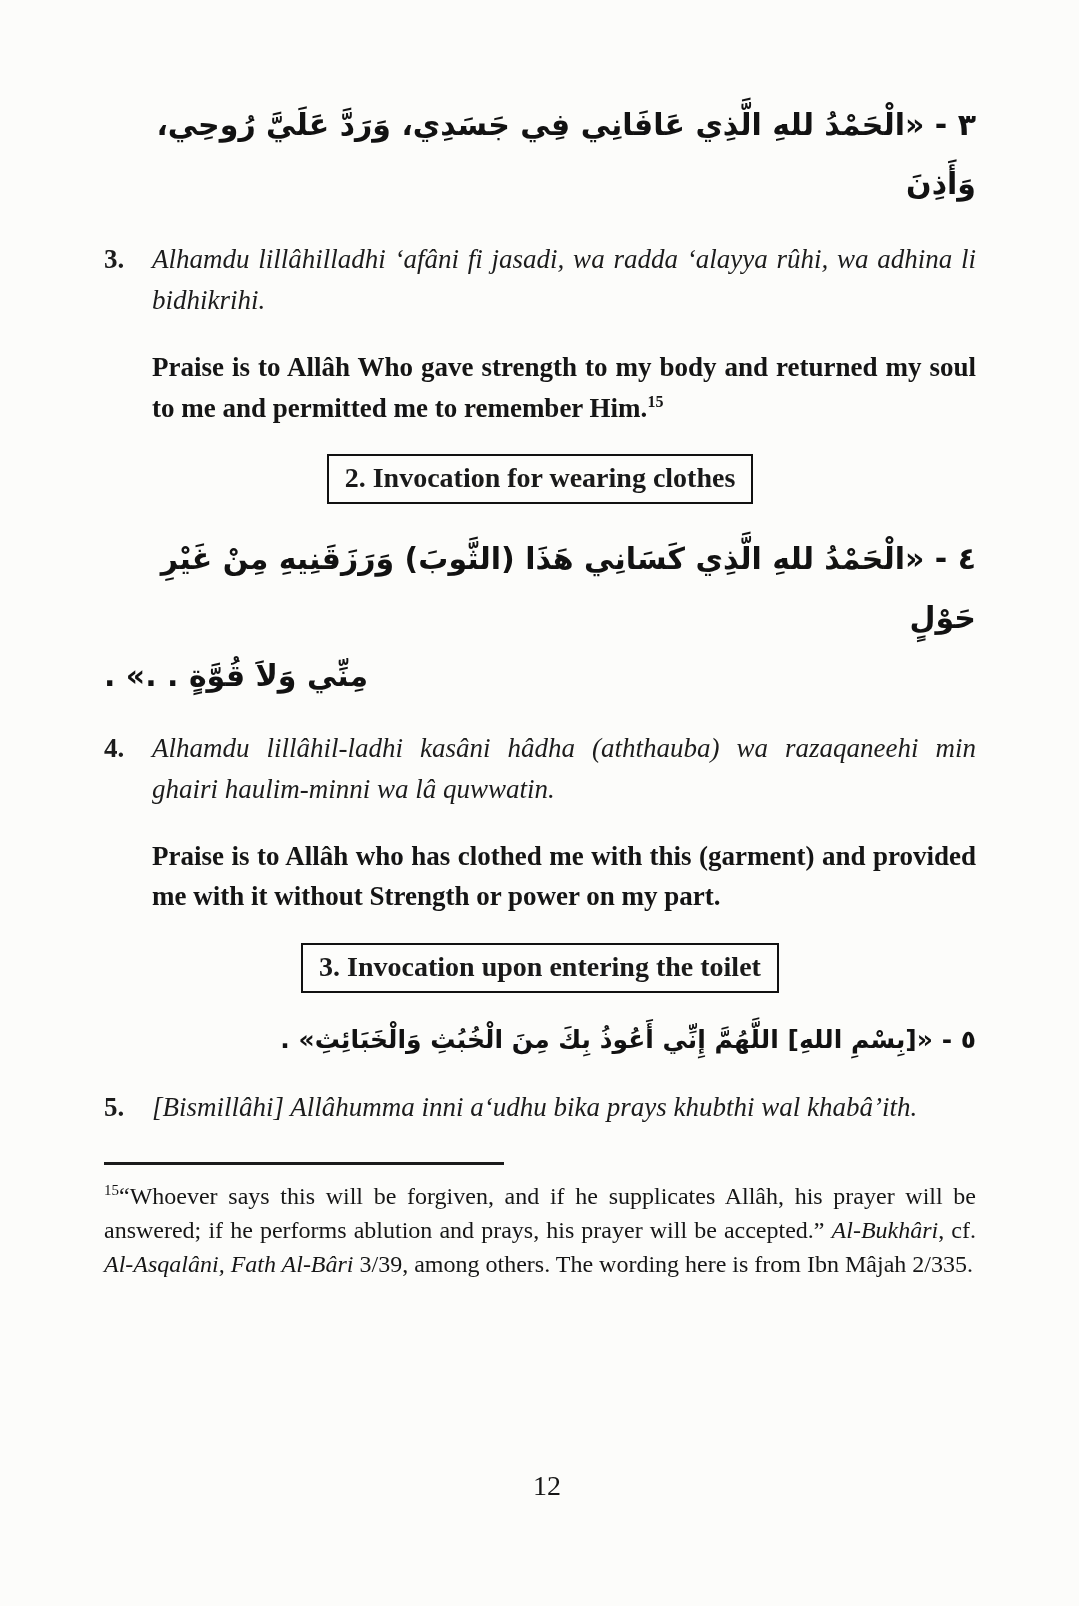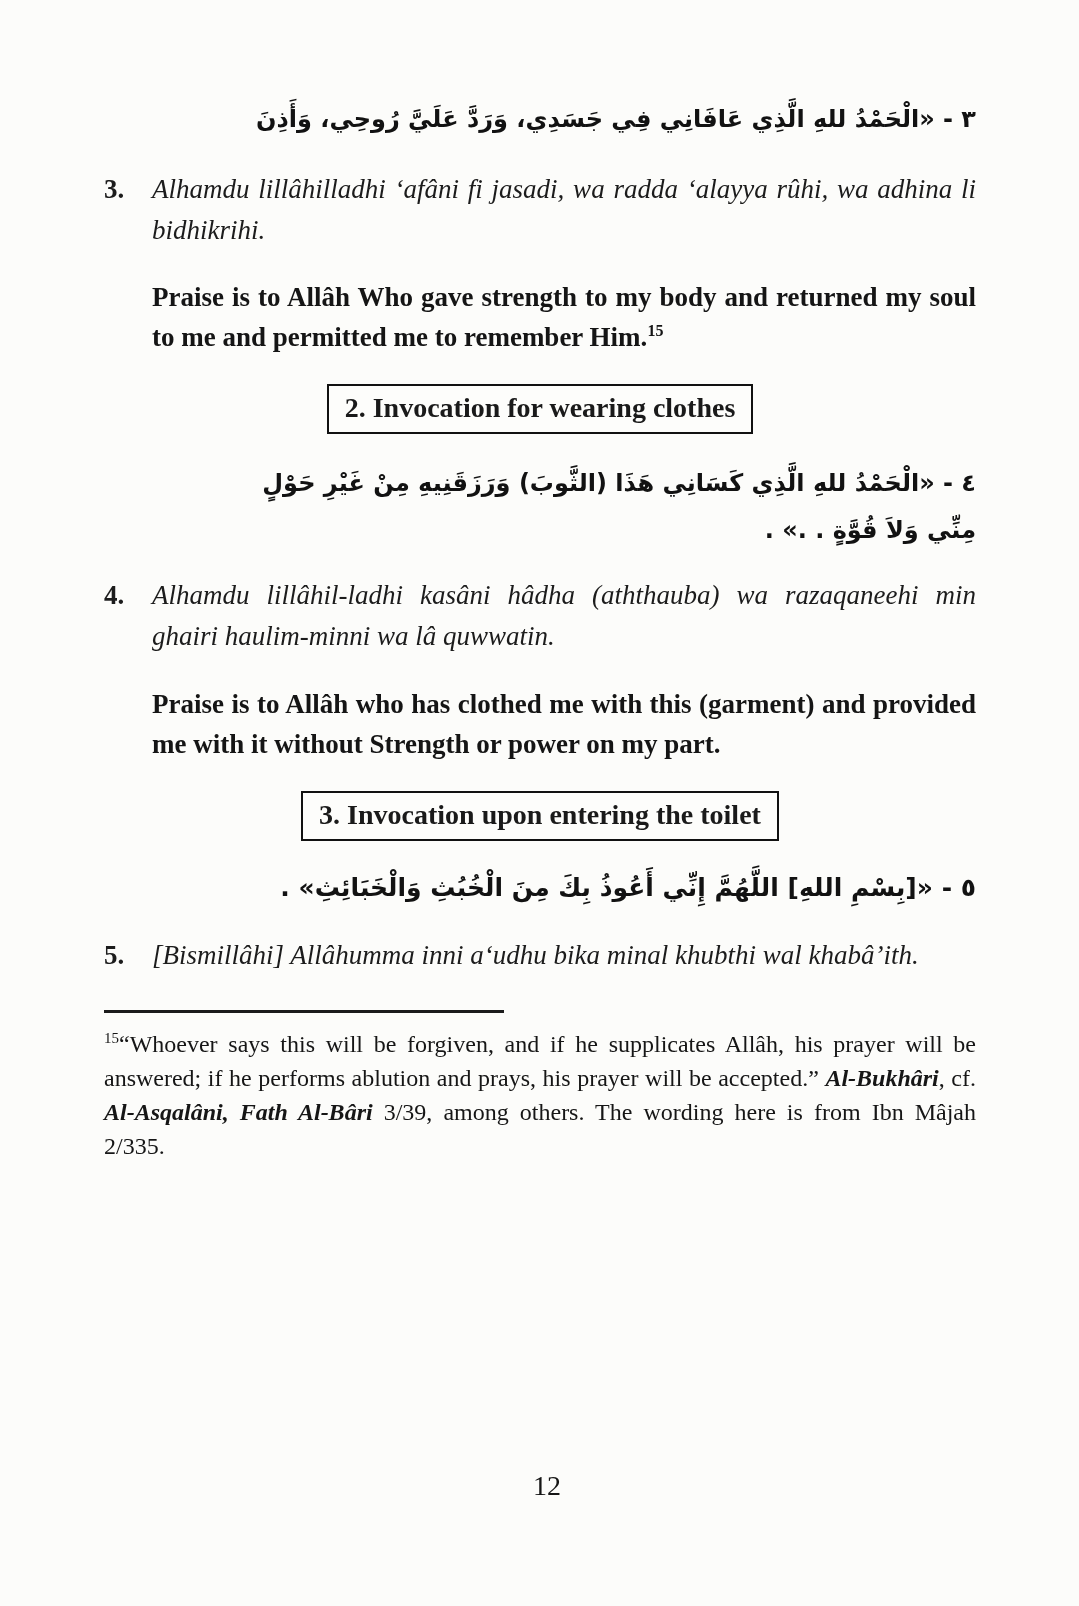--- a/index.html
+++ b/index.html
@@ -30,21 +30,21 @@
     top: 0;
     width: 872px;
     height: 1606px;
   }
 
   
   .arabic {
     direction: rtl;
     text-align: right;
     font-family: "DejaVu Sans", "Liberation Sans", sans-serif;
-    font-size: 24px;
+    font-size: 30px;
     line-height: 1.95;
     color: #121212;
     font-weight: 600;
     letter-spacing: 0.2px;
   }
   .arabic-sm {
     font-size: 25px;
     line-height: 1.7;
     text-align: right;
   }
@@ -108,21 +108,21 @@
     line-height: 1.42;
     text-align: justify;
     text-align-last: left;
     color: #161616;
   }
   .footnote sup {
     font-size: 15px;
     vertical-align: super;
     line-height: 0;
   }
-  .footnote i { font-style: italic; font-weight: bold; }
+  .footnote i { font-style: italic; }
 
   .page-number {
     position: absolute;
     left: 0;
     right: 0;
     top: 1470px;
     text-align: center;
     font-size: 28px;
     color: #151515;
     margin-left: 15px;
@@ -152,21 +152,21 @@
     <div class="english s-c">
       <span>Praise is to Allâh Who gave strength to my body and returned my soul to me and permitted me to remember Him.</span><sup style="font-size:16px;vertical-align:super;line-height:0;">15</sup>
     </div>
 
     <div class="heading-wrap s-c">
       <div class="heading-box">2. Invocation for wearing clothes</div>
     </div>
 
     <div class="arabic s-c">
       <div>٤ - «الْحَمْدُ للهِ الَّذِي كَسَانِي هَذَا (الثَّوبَ) وَرَزَقَنِيهِ مِنْ غَيْرِ حَوْلٍ</div>
-      <div style="text-align:right;">مِنِّي وَلاَ قُوَّةٍ . .» .</div>
+      <div style="text-align:left;">مِنِّي وَلاَ قُوَّةٍ . .» .</div>
     </div>
 
     <div class="translit s-b">
       <span class="num">4.</span>
       <span>Alhamdu lillâhil-ladhi kasâni hâdha (aththauba) wa razaqaneehi min ghairi haulim-minni wa lâ quwwatin.</span>
     </div>
 
     <div class="english s-c">
       <span>Praise is to Allâh who has clothed me with this (garment) and  provided me with it without Strength or power on my part.</span>
     </div>
@@ -174,21 +174,21 @@
     <div class="heading-wrap s-c">
       <div class="heading-box">3. Invocation upon entering the toilet</div>
     </div>
 
     <div class="arabic arabic-sm s-c">
       <div>٥ - «[بِسْمِ اللهِ] اللَّهُمَّ إِنِّي أَعُوذُ بِكَ مِنَ الْخُبُثِ وَالْخَبَائِثِ» .</div>
     </div>
 
     <div class="translit s-c">
       <span class="num">5.</span>
-      <span>[Bismillâhi] Allâhumma  inni a‘udhu bika minal khubthi wal khabâ’ith.</span>
+      <span>[Bismillâhi] Allâhumma  inni a‘udhu bika prays khubthi wal khabâ’ith.</span>
     </div>
 
     <div class="footnote-rule s-e"></div>
 
     <div class="footnote" style="margin-top:14px;">
       <sup>15</sup><span>“Whoever  says this will be forgiven, and if he supplicates Allâh, his  prayer  will  be answered; if he performs ablution and prays, his  prayer  will  be  accepted.” </span><i>Al-Bukhâri</i><span>, cf. </span><i>Al-Asqalâni, Fath Al-Bâri</i><span> 3/39, among others. The  wording  here  is  from  Ibn Mâjah 2/335.</span>
     </div>
 
   </div>
 

